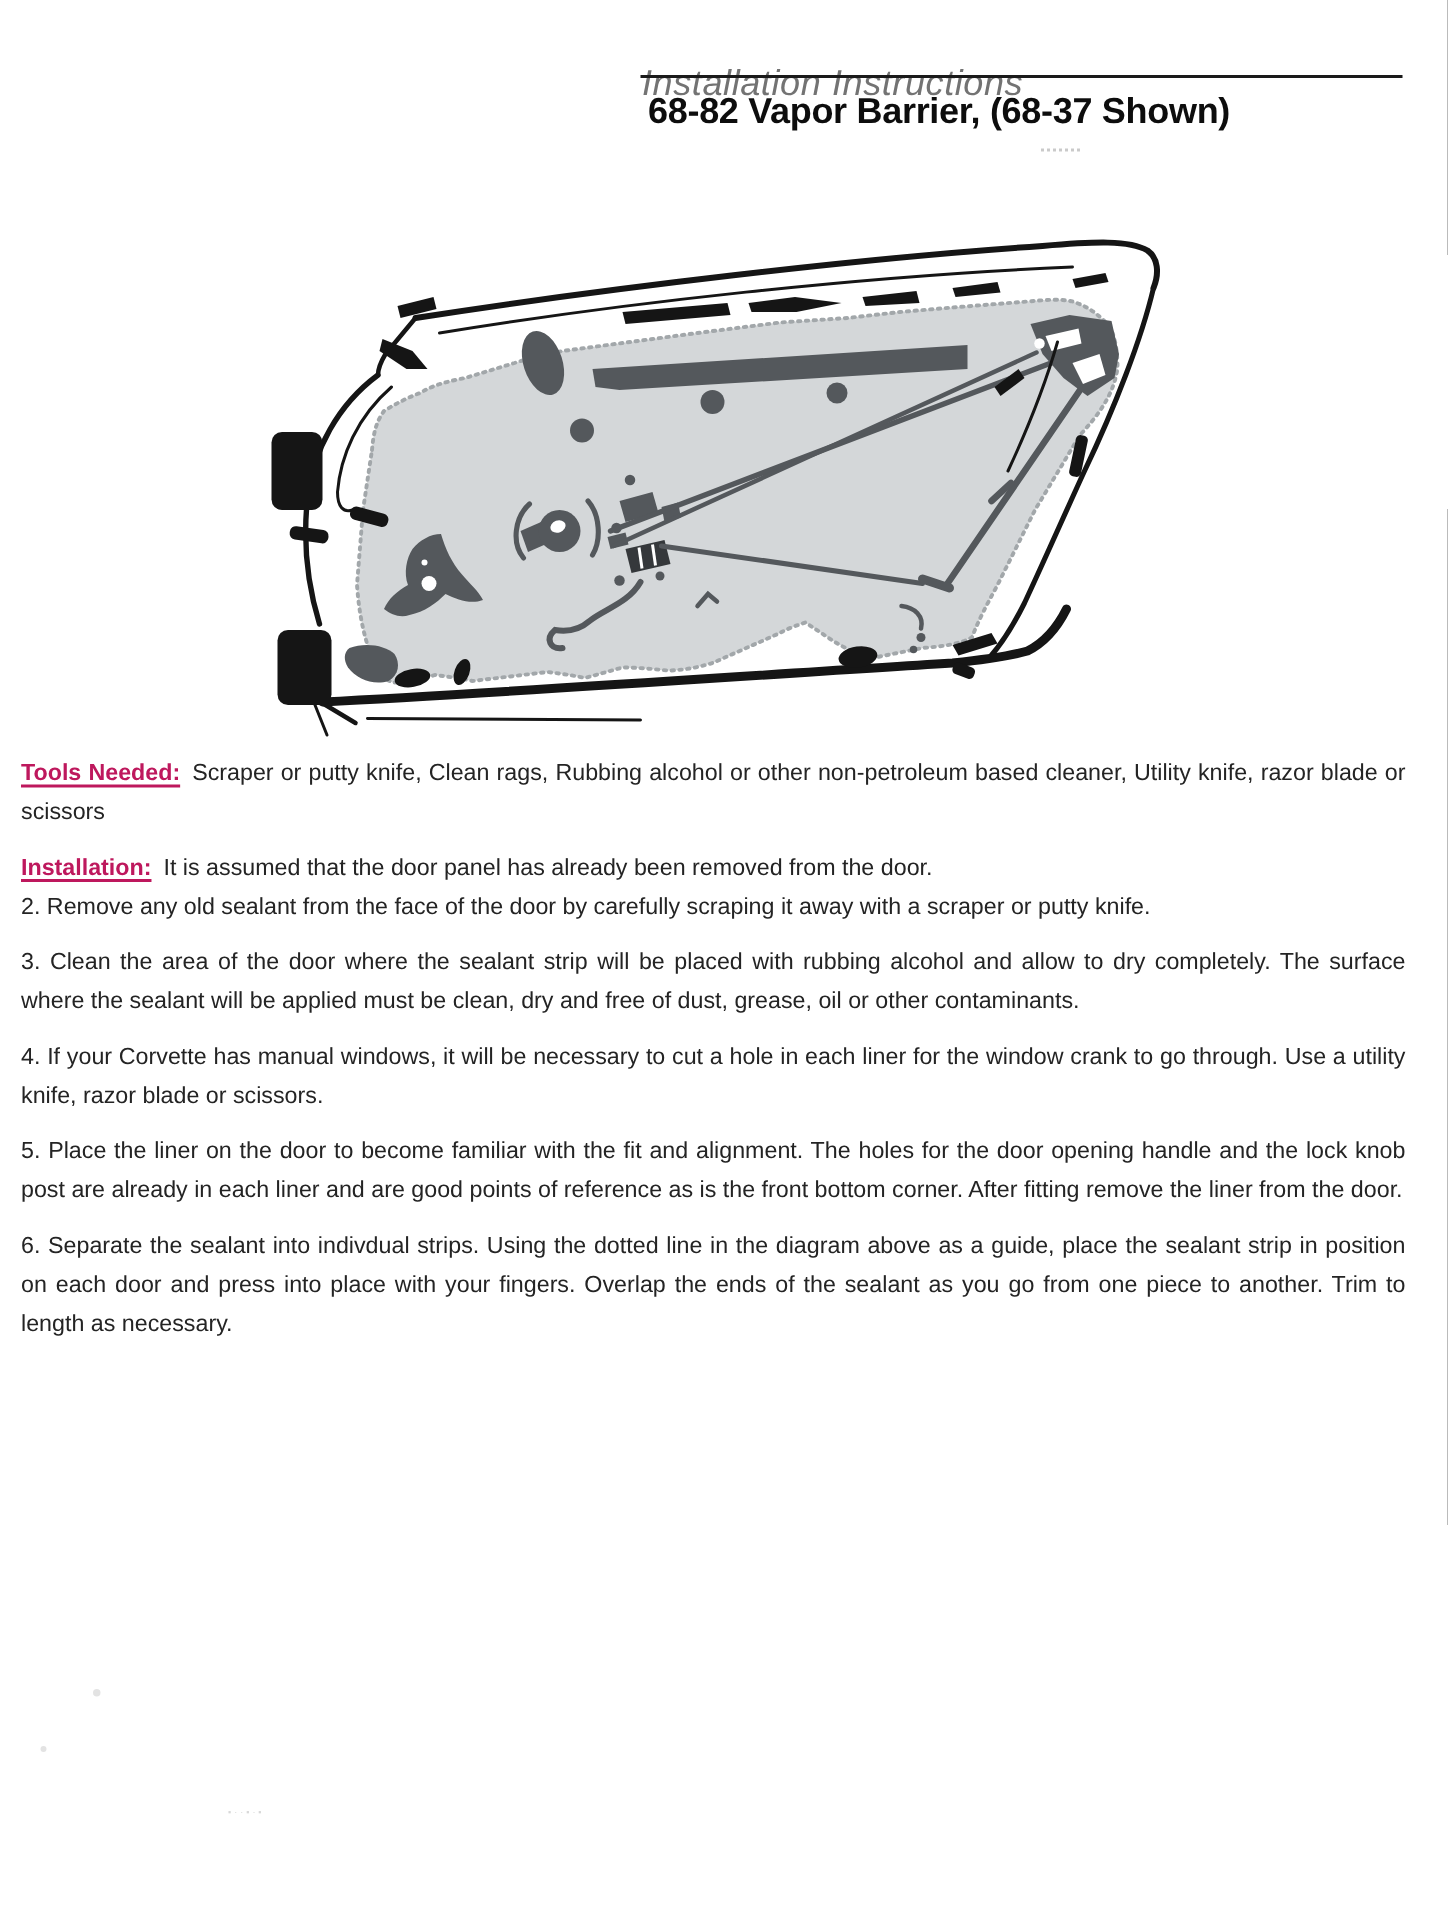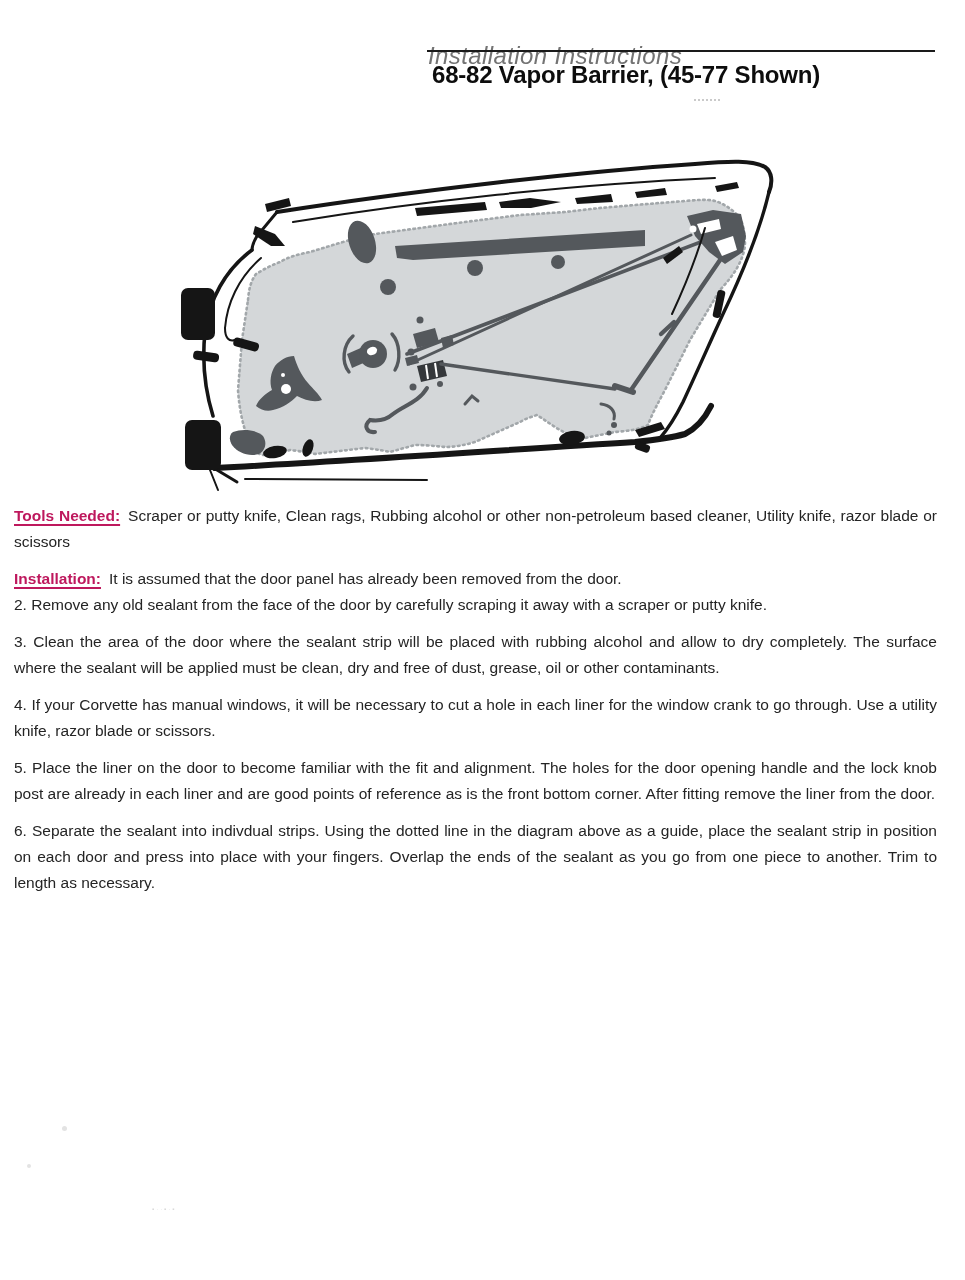--- a/index.html
+++ b/index.html
@@ -53,21 +53,21 @@
   .speck{position:absolute;background:#e3e3e3;border-radius:50%;}
   .speck-row{position:absolute;color:#d8d8d8;font-size:6px;letter-spacing:2px;}
 </style>
 </head>
 <body>
 
 <div class="page">
 
   <div class="doc-type">Installation Instructions</div>
   <div class="header-rule"></div>
-  <div class="doc-title">68-82 Vapor Barrier, (45-77 Shown)</div>
+  <div class="doc-title">68-82 Vapor Barrier, (68-37 Shown)</div>
   <div class="title-smudge"></div>
 
   <div class="diagram-wrap">
     <svg viewBox="0 0 720 370" xmlns="http://www.w3.org/2000/svg">
 
       <g fill="#d4d7d9">
         <path stroke-width="2.6" stroke-dasharray="1.6 3.6" stroke-linecap="round" d="M 173,158
                  C 174,146 176,139 181,132
                  C 189,127 197,123 205,120
                  C 215,114 225,112 235,110

